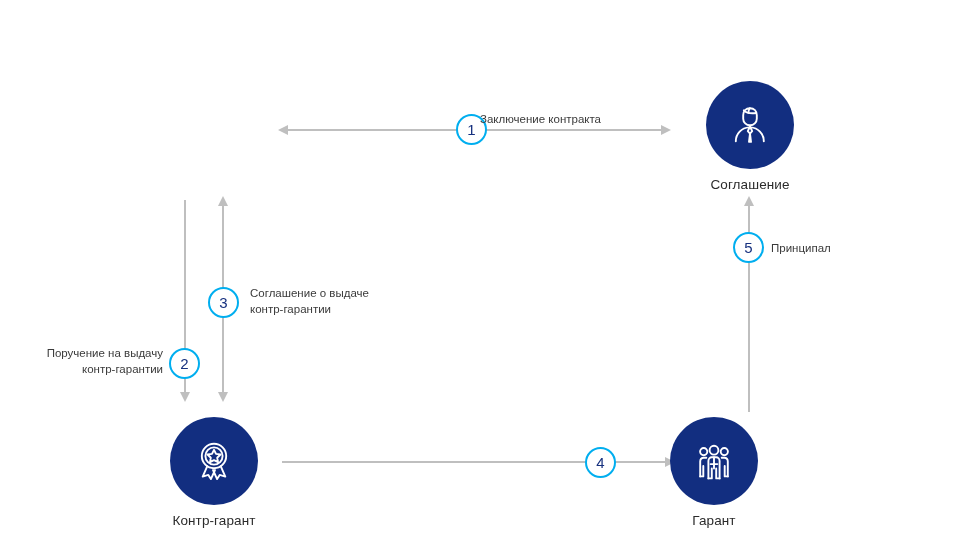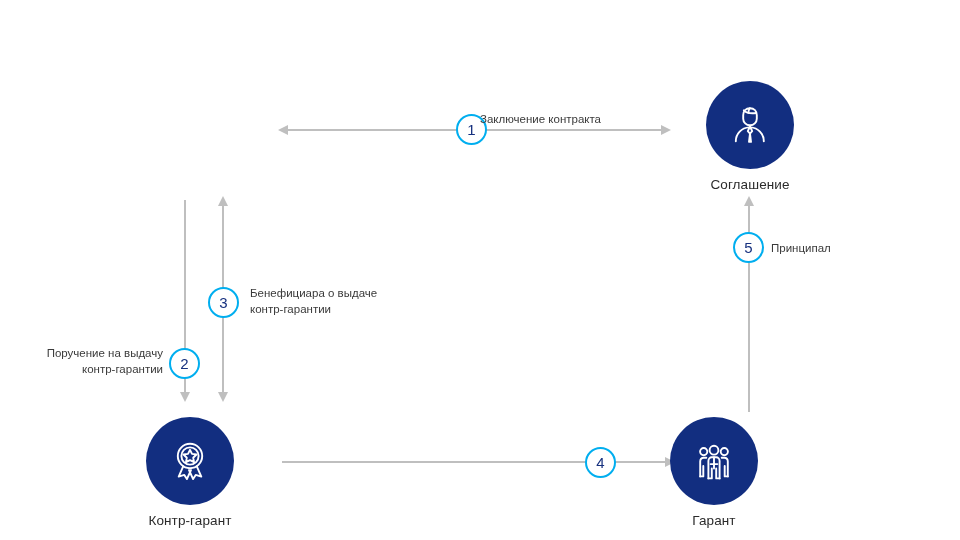--- a/index.html
+++ b/index.html
@@ -41,21 +41,21 @@
   .node-label {
     margin-top: 8px;
     font-size: 13.5px;
     color: #2b2b2b;
     white-space: nowrap;
     letter-spacing: 0.1px;
   }
 
   .node-principal   { left: 161px; top: 81px;  }
   .node-beneficiary { left: 706px; top: 81px;  }
-  .node-counter     { left: 146px; top: 417px; }
+  .node-counter     { left: 170px; top: 417px; }
   .node-guarantor   { left: 670px; top: 417px; }
 
   
   .line {
     position: absolute;
     background: #bfbfbf;
   }
   .line-h { height: 2px; }
   .line-v { width: 2px; }
 
@@ -209,17 +209,17 @@
 
   <div class="badge badge1">1</div>
   <div class="badge badge2">2</div>
   <div class="badge badge3">3</div>
   <div class="badge badge4">4</div>
   <div class="badge badge5">5</div>
 
   <div class="edge-label lbl1">Заключение контракта</div>
   <div class="edge-label lbl2">Поручение на выдачу
 контр-гарантии</div>
-  <div class="edge-label lbl3">Бенефициара о выдаче
+  <div class="edge-label lbl3">Соглашение о выдаче
 контр-гарантии</div>
   <div class="edge-label lbl5">Принципал</div>
 
 </div>
 
 </body></html>

